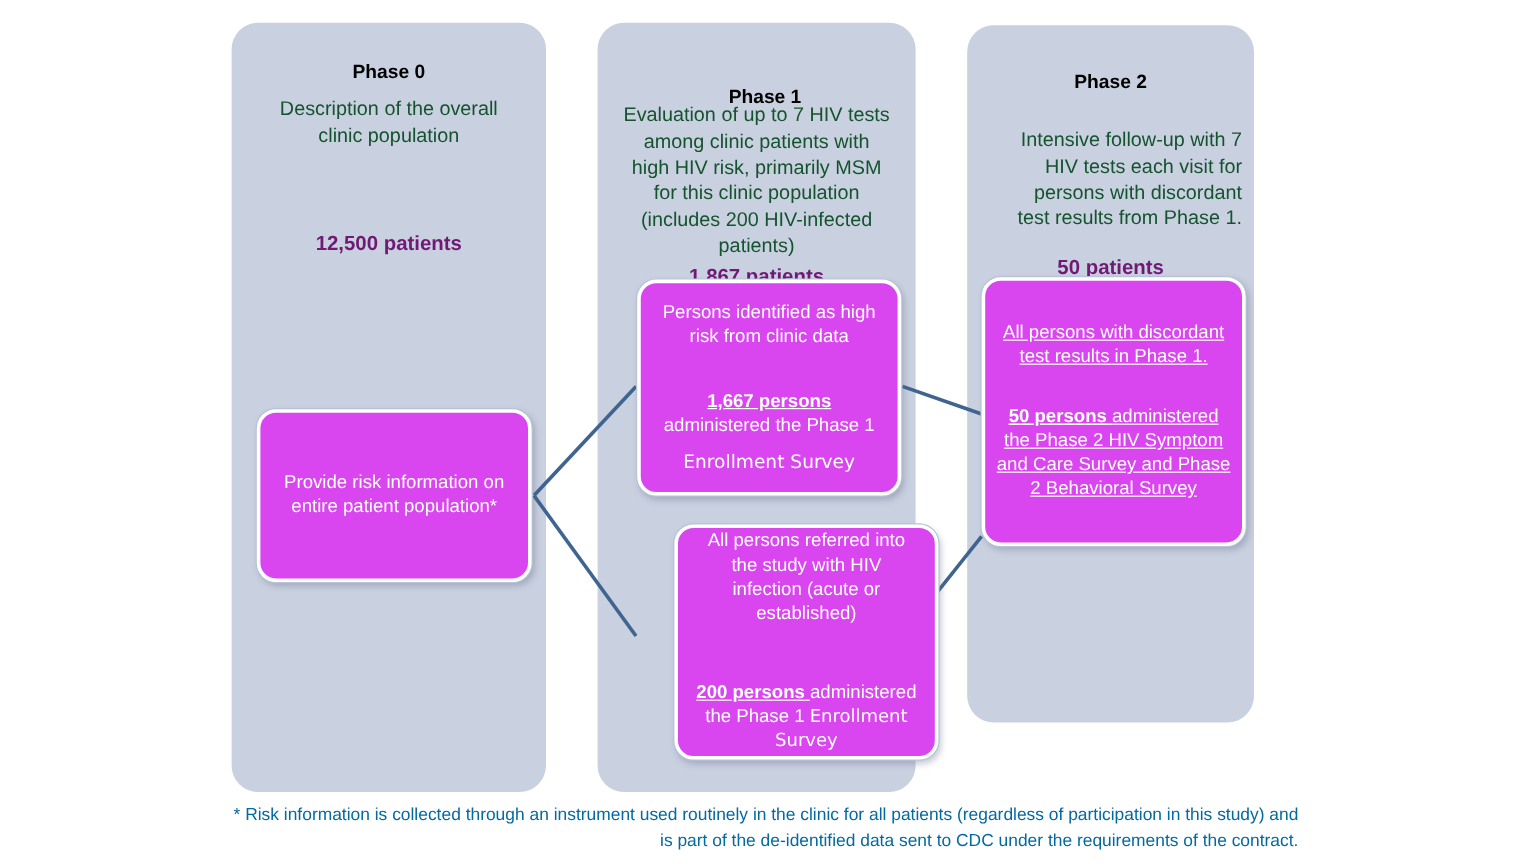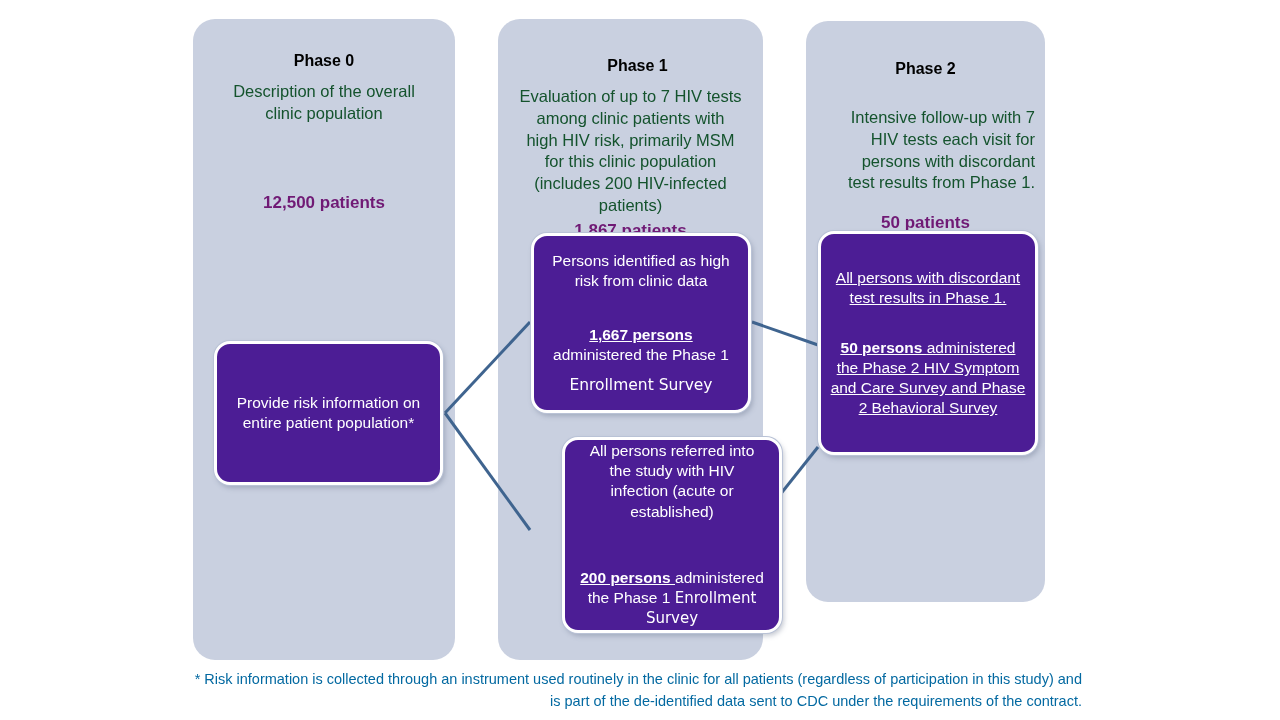--- a/index.html
+++ b/index.html
@@ -51,32 +51,32 @@
     font-weight: bold;
     font-size: 17px;
     color: #701a75;
   }
 
   
   #p0-title { top: 33px; }
   #p0-desc  { top: 62px; }
   #p0-count { top: 174px; }
 
-  #p1-title { top: 38px; padding-left: 14px; }
+  #p1-title { top: 54px; padding-left: 14px; }
   #p1-desc  { top: 67px; }
   #p1-count { top: 202px; }
 
   #p2-title { top: 39px; }
   #p2-desc  { top: 86px; text-align: right; }
   #p2-count { top: 180px; margin-top: 12px; }
 
   
   .bluebox {
     position: absolute;
-    background: #4c1d95;
+    background: #d946ef;
     border: 3px solid #ffffff;
     border-radius: 16px;
     box-sizing: border-box;
     color: #ffffff;
     display: flex;
     flex-direction: column;
     align-items: center;
     justify-content: center;
     text-align: center;
     box-shadow: 0 0 0 1px #b9c2d6, 2px 3px 5px rgba(90,100,125,0.35);

